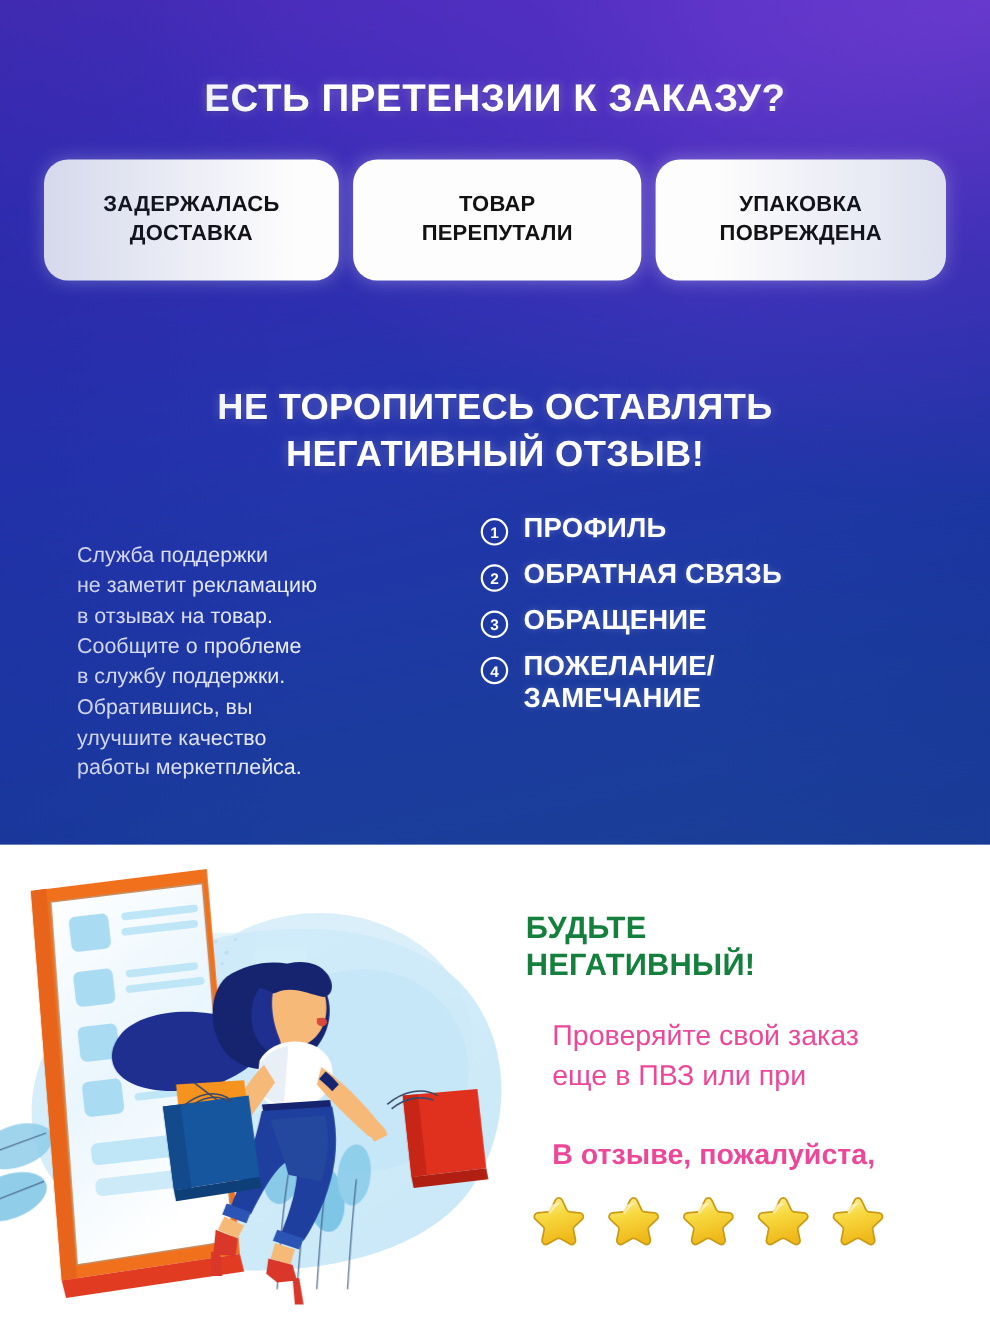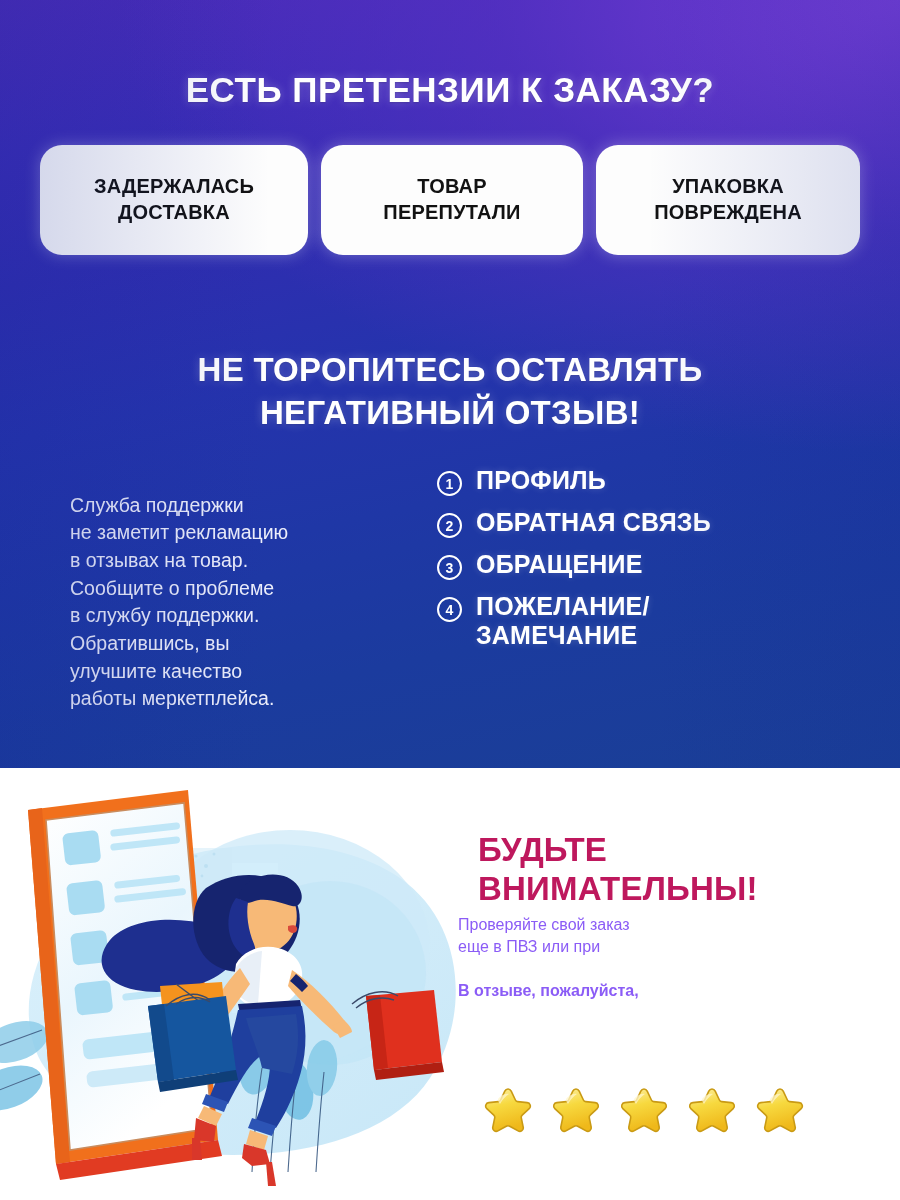--- a/index.html
+++ b/index.html
@@ -89,26 +89,26 @@
 
   
   .bottom{
     position:absolute;left:0;top:768px;width:900px;height:432px;
     background:#ffffff;overflow:hidden;
   }
 
   
   .attn-title{
     position:absolute;left:478px;top:36px;width:400px;
-    color:#be185d;font-size:33px;font-weight:bold;line-height:1.18;
+    color:#15803d;font-size:28px;font-weight:bold;line-height:1.18;
     letter-spacing:.2px;
   }
   .attn-body{
-    position:absolute;left:458px;top:130px;width:395px;
-    color:#8b5cf6;font-size:16px;line-height:1.38;
+    position:absolute;left:502px;top:130px;width:395px;
+    color:#ec4899;font-size:26px;line-height:1.38;
   }
   .attn-body .bold{font-weight:bold;text-align:right;}
 
   .stars{
     position:absolute;left:482px;top:317px;
     display:flex;gap:16px;
   }
   .star{width:52px;height:52px;display:block;}
 
   
@@ -340,21 +340,21 @@
               <path d="M356,240 C368,230 382,228 394,232"></path>
             </g>
           </g>
 
         </g>
       </svg>
     </div>
 
     <h2 class="attn-title">
       <span>БУДЬТЕ</span><br>
-      <span>ВНИМАТЕЛЬНЫ!</span>
+      <span>НЕГАТИВНЫЙ!</span>
     </h2>
 
     <p class="attn-body">
       <span>Проверяйте свой заказ</span><br>
       <span>еще в ПВЗ или при</span><br>
       <br>
       <span class="bold">В отзыве, пожалуйста,</span><br>
     </p>
 
     <div class="stars">

